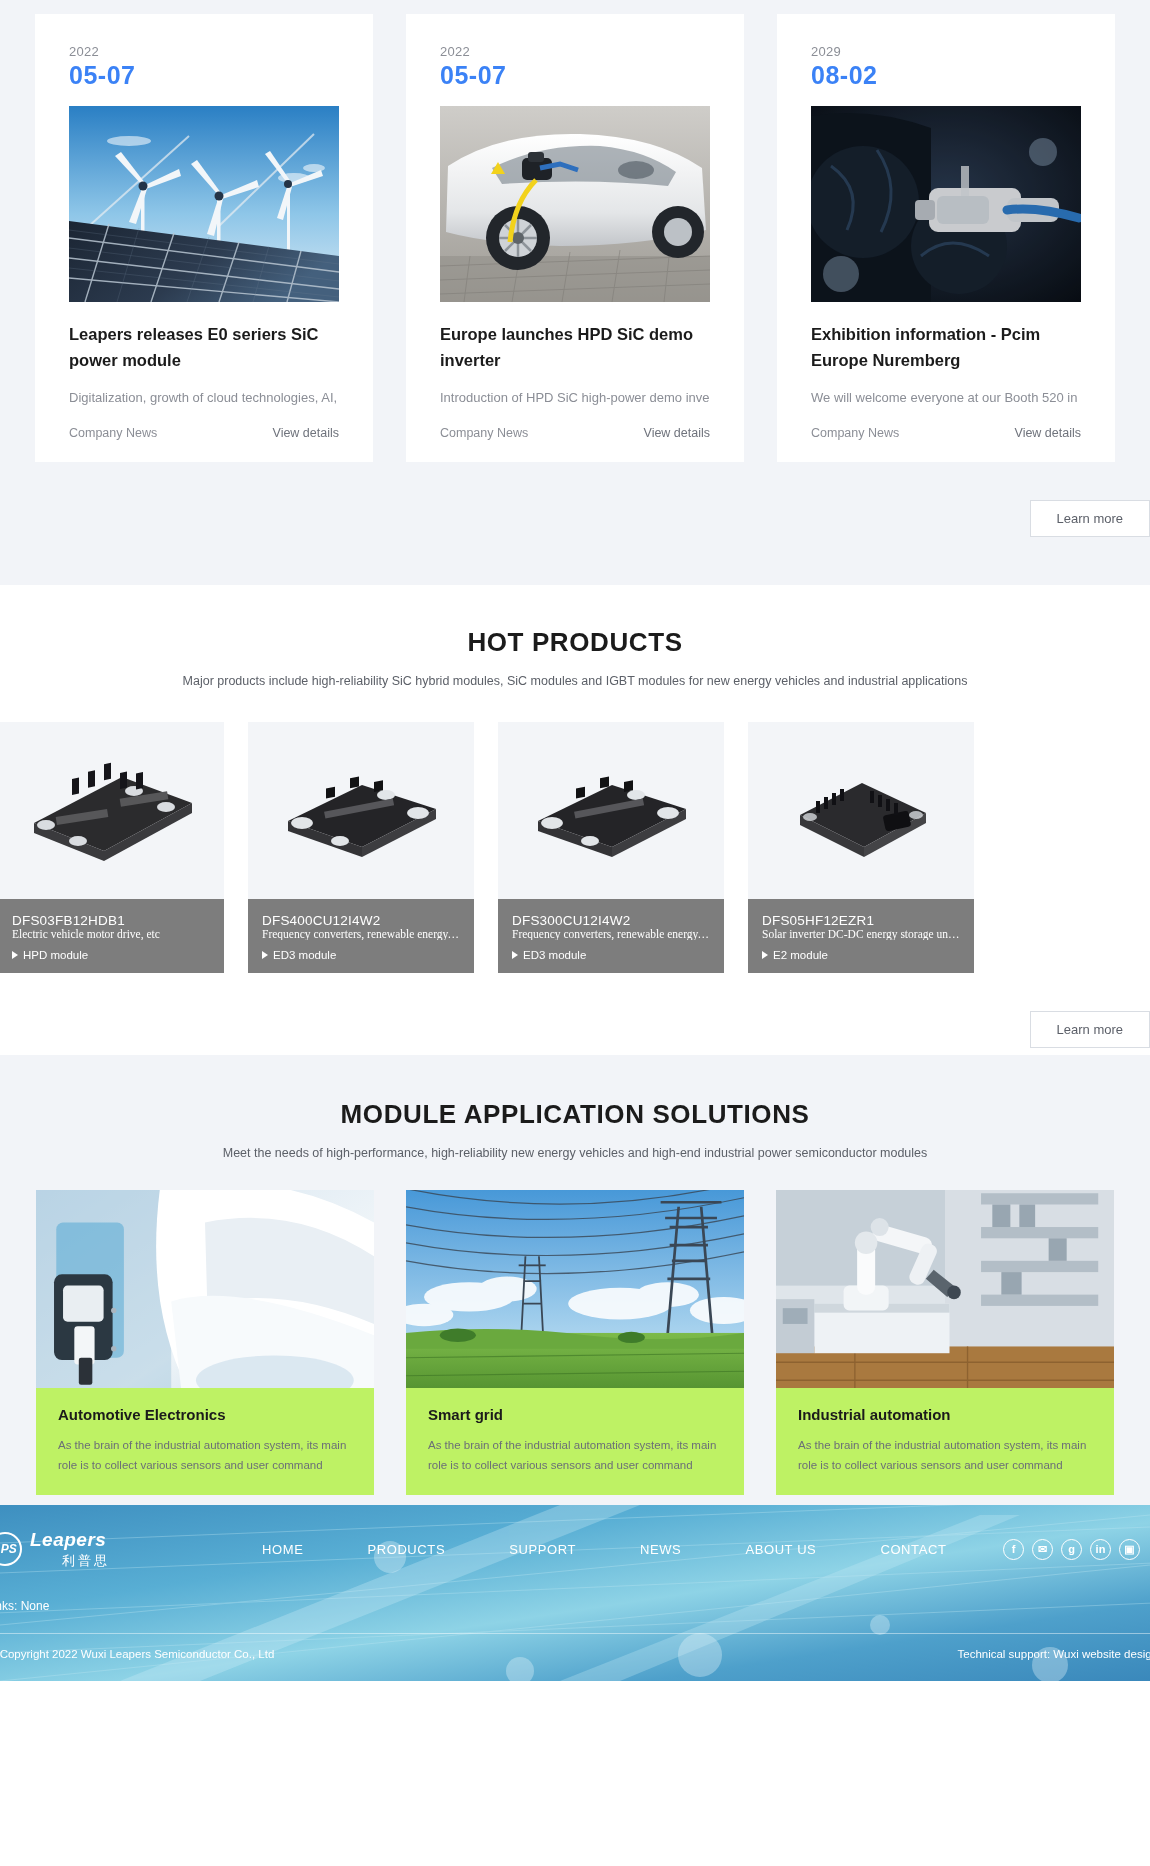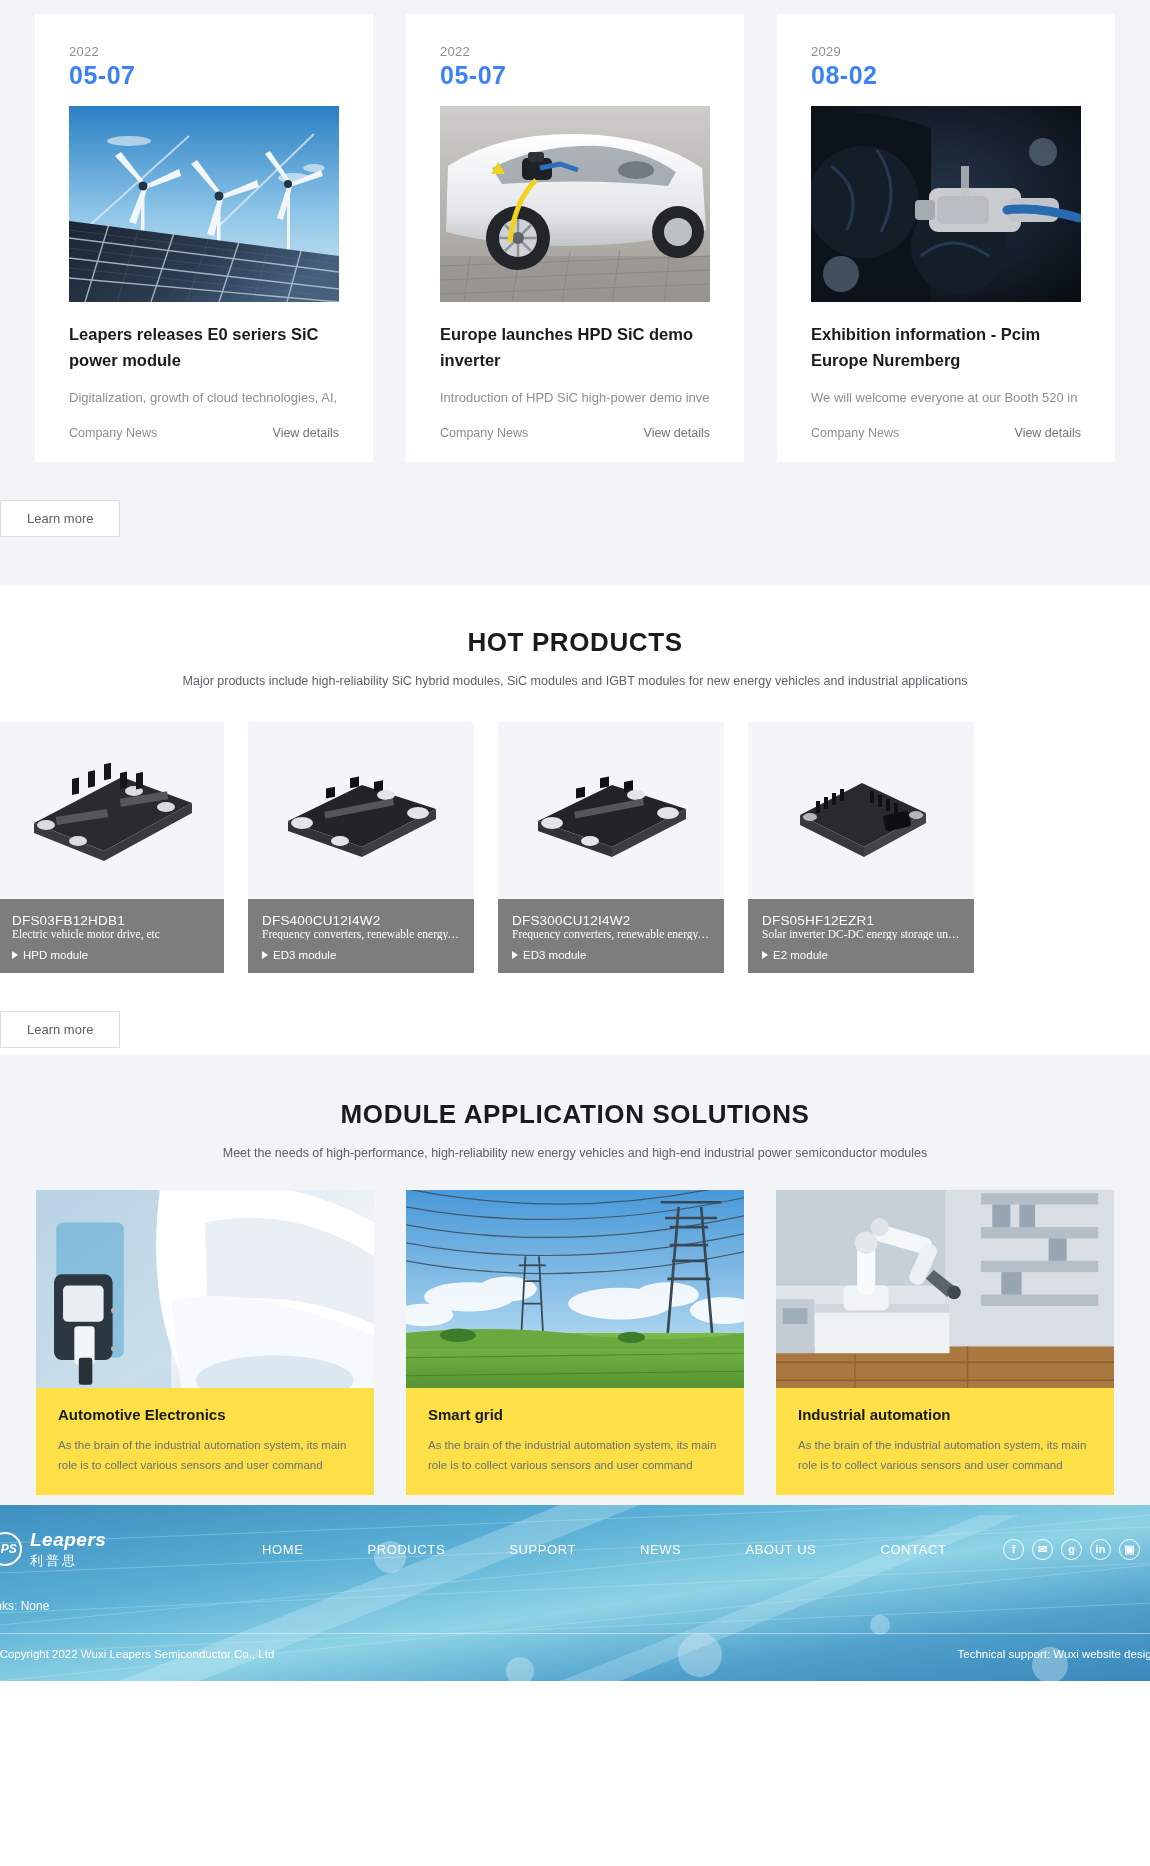--- a/index.html
+++ b/index.html
@@ -75,21 +75,21 @@
   .news-meta {
     margin-top: 18px;
     display: flex;
     justify-content: space-between;
     align-items: center;
     font-size: 12.5px;
     color: #8b8e96;
   }
   .news-meta .view-details { color: #6f737c; }
 
-  .learn-more-wrap { display: flex; justify-content: flex-start; margin-top: 38px; }
+  .learn-more-wrap { display: flex; justify-content: flex-end; margin-top: 38px; }
   .learn-more {
     border: 1px solid #d9dde3;
     background: #ffffff;
     padding: 10px 26px;
     font-size: 13px;
     color: #5b5f68;
     font-family: "Liberation Sans", sans-serif;
     cursor: pointer;
     min-width: 82px;
   }
@@ -164,21 +164,21 @@
     height: 450px;
   }
   .solutions-row {
     display: flex;
     justify-content: center;
     gap: 32px;
     margin-top: 30px;
   }
   .solution-card {
     width: 338px;
-    background: #fde047;
+    background: #bef264;
     padding-bottom: 16px;
   }
   .solution-card:first-child { margin-left: -22px; }
   .solution-card:last-child { margin-right: -22px; }
   .solution-img { width: 100%; height: 198px; overflow: hidden; }
   .solution-img svg { display:block; width:100%; height:100%; }
   .solution-body { padding: 18px 22px 4px 22px; }
   .solution-title { font-size: 15px; font-weight: bold; color: #1b1b1b; }
   .solution-text {
     margin-top: 12px;
@@ -206,21 +206,21 @@
     height: 88px;
   }
   .logo-wrap { display: flex; align-items: center; margin-left: -12px; width: 200px; }
   .logo-mark {
     width: 34px; height: 34px; border: 2px solid #fff; border-radius: 50%;
     display:flex; align-items:center; justify-content:center;
     font-size: 12px; font-style: italic; font-weight: bold;
   }
   .logo-text { margin-left: 8px; }
   .logo-en { font-size: 19px; font-style: italic; font-weight: bold; letter-spacing: .5px; }
-  .logo-cn { font-size: 13px; letter-spacing: 3px; margin-top: 1px; }
+  .logo-cn { font-size: 13px; letter-spacing: 3px; margin-top: 1px; margin-left: 32px; }
   .footer-nav { display: flex; gap: 0; flex: 1; margin-left: 42px; }
   .footer-nav a {
     color: #ffffff; text-decoration: none; font-size: 13px; letter-spacing: .6px;
     padding: 0 32px;
   }
   .socials { display: flex; gap: 8px; margin-right: -4px; }
   .social {
     width: 21px; height: 21px; border: 1px solid #fff; border-radius: 50%;
     display: flex; align-items: center; justify-content: center;
     font-size: 11px; font-weight: bold;

